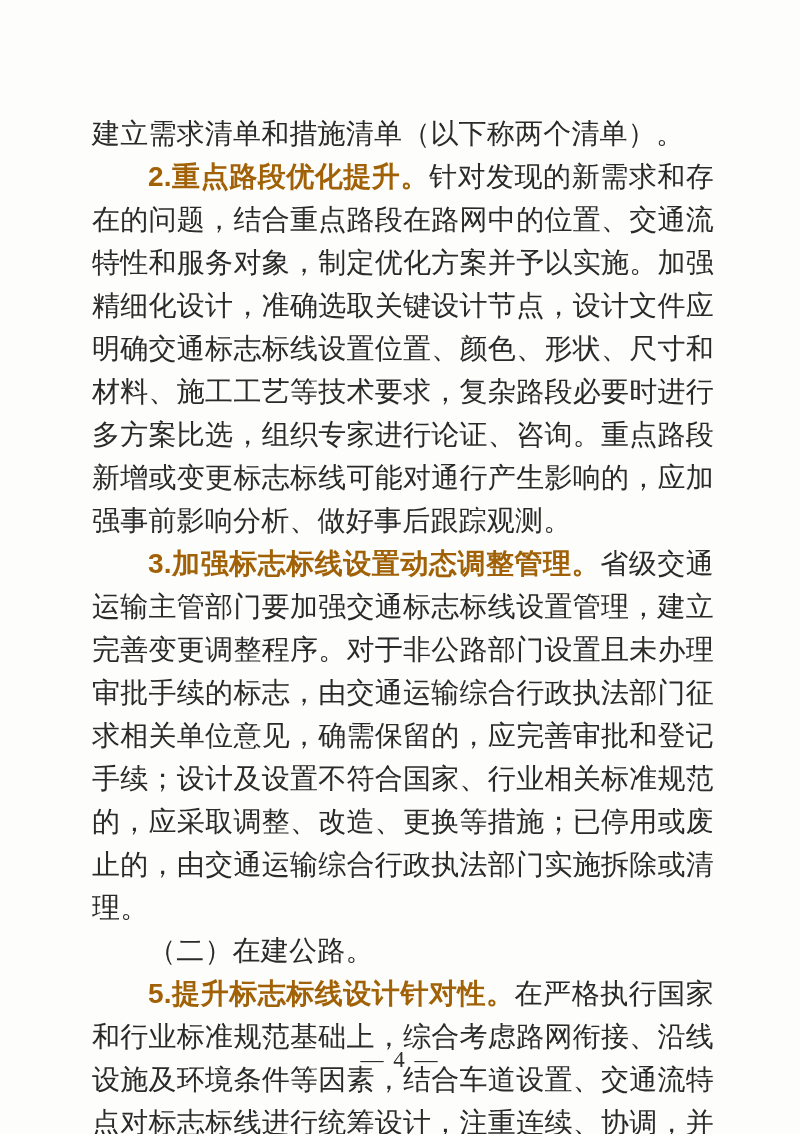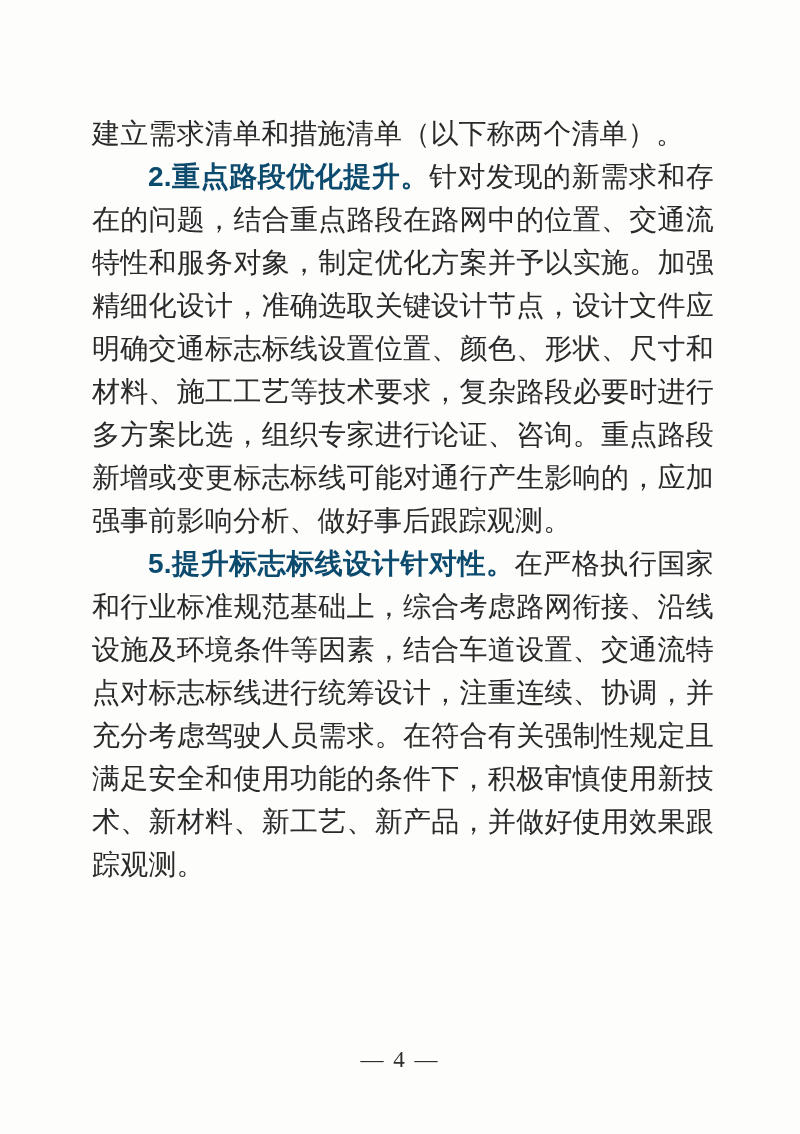--- a/index.html
+++ b/index.html
@@ -28,21 +28,21 @@
     line-height: 43px;
     text-align: justify;
     text-justify: inter-ideograph;
     color: #2a2a2a;
     letter-spacing: 0.2px;
   }
   .para.indent { text-indent: 2em; }
   .lead {
     font-family: "Liberation Sans", "DejaVu Sans", sans-serif;
     font-weight: 700;
-    color: #0c4a6e;
+    color: #a16207;
   }
   .page-number {
     position: absolute;
     top: 1046px;
     left: 0;
     width: 800px;
     text-align: center;
     font-size: 23px;
     line-height: 28px;
     color: #2e2e2e;
@@ -53,21 +53,23 @@
 <body>
 
 <div class="page">
 
   <div class="text-block">
 
     <p class="para"><span>建立需求清单和措施清单（以下称两个清单）。</span></p>
 
     <p class="para indent"><b class="lead">2.重点路段优化提升。</b><span>针对发现的新需求和存在的问题，结合重点路段在路网中的位置、交通流特性和服务对象，制定优化方案并予以实施。加强精细化设计，准确选取关键设计节点，设计文件应明确交通标志标线设置位置、颜色、形状、尺寸和材料、施工工艺等技术要求，复杂路段必要时进行多方案比选，组织专家进行论证、咨询。重点路段新增或变更标志标线可能对通行产生影响的，应加强事前影响分析、做好事后跟踪观测。</span></p>
 
+    <p class="para indent"><b class="lead">3.加强标志标线设置动态调整管理。</b><span>省级交通运输主管部门要加强交通标志标线设置管理，建立完善变更调整程序。对于非公路部门设置且未办理审批手续的标志，由交通运输综合行政执法部门征求相关单位意见，确需保留的，应完善审批和登记手续；设计及设置不符合国家、行业相关标准规范的，应采取调整、改造、更换等措施；已停用或废止的，由交通运输综合行政执法部门实施拆除或清理。</span></p>
 
+    <p class="para indent"><span>（二）在建公路。</span></p>
 
     <p class="para indent"><b class="lead">5.提升标志标线设计针对性。</b><span>在严格执行国家和行业标准规范基础上，综合考虑路网衔接、沿线设施及环境条件等因素，结合车道设置、交通流特点对标志标线进行统筹设计，注重连续、协调，并充分考虑驾驶人员需求。在符合有关强制性规定且满足安全和使用功能的条件下，积极审慎使用新技术、新材料、新工艺、新产品，并做好使用效果跟踪观测。</span></p>
 
   </div>
 
   <div class="page-number">— 4 —</div>
 
 </div>
 
 </body></html>

